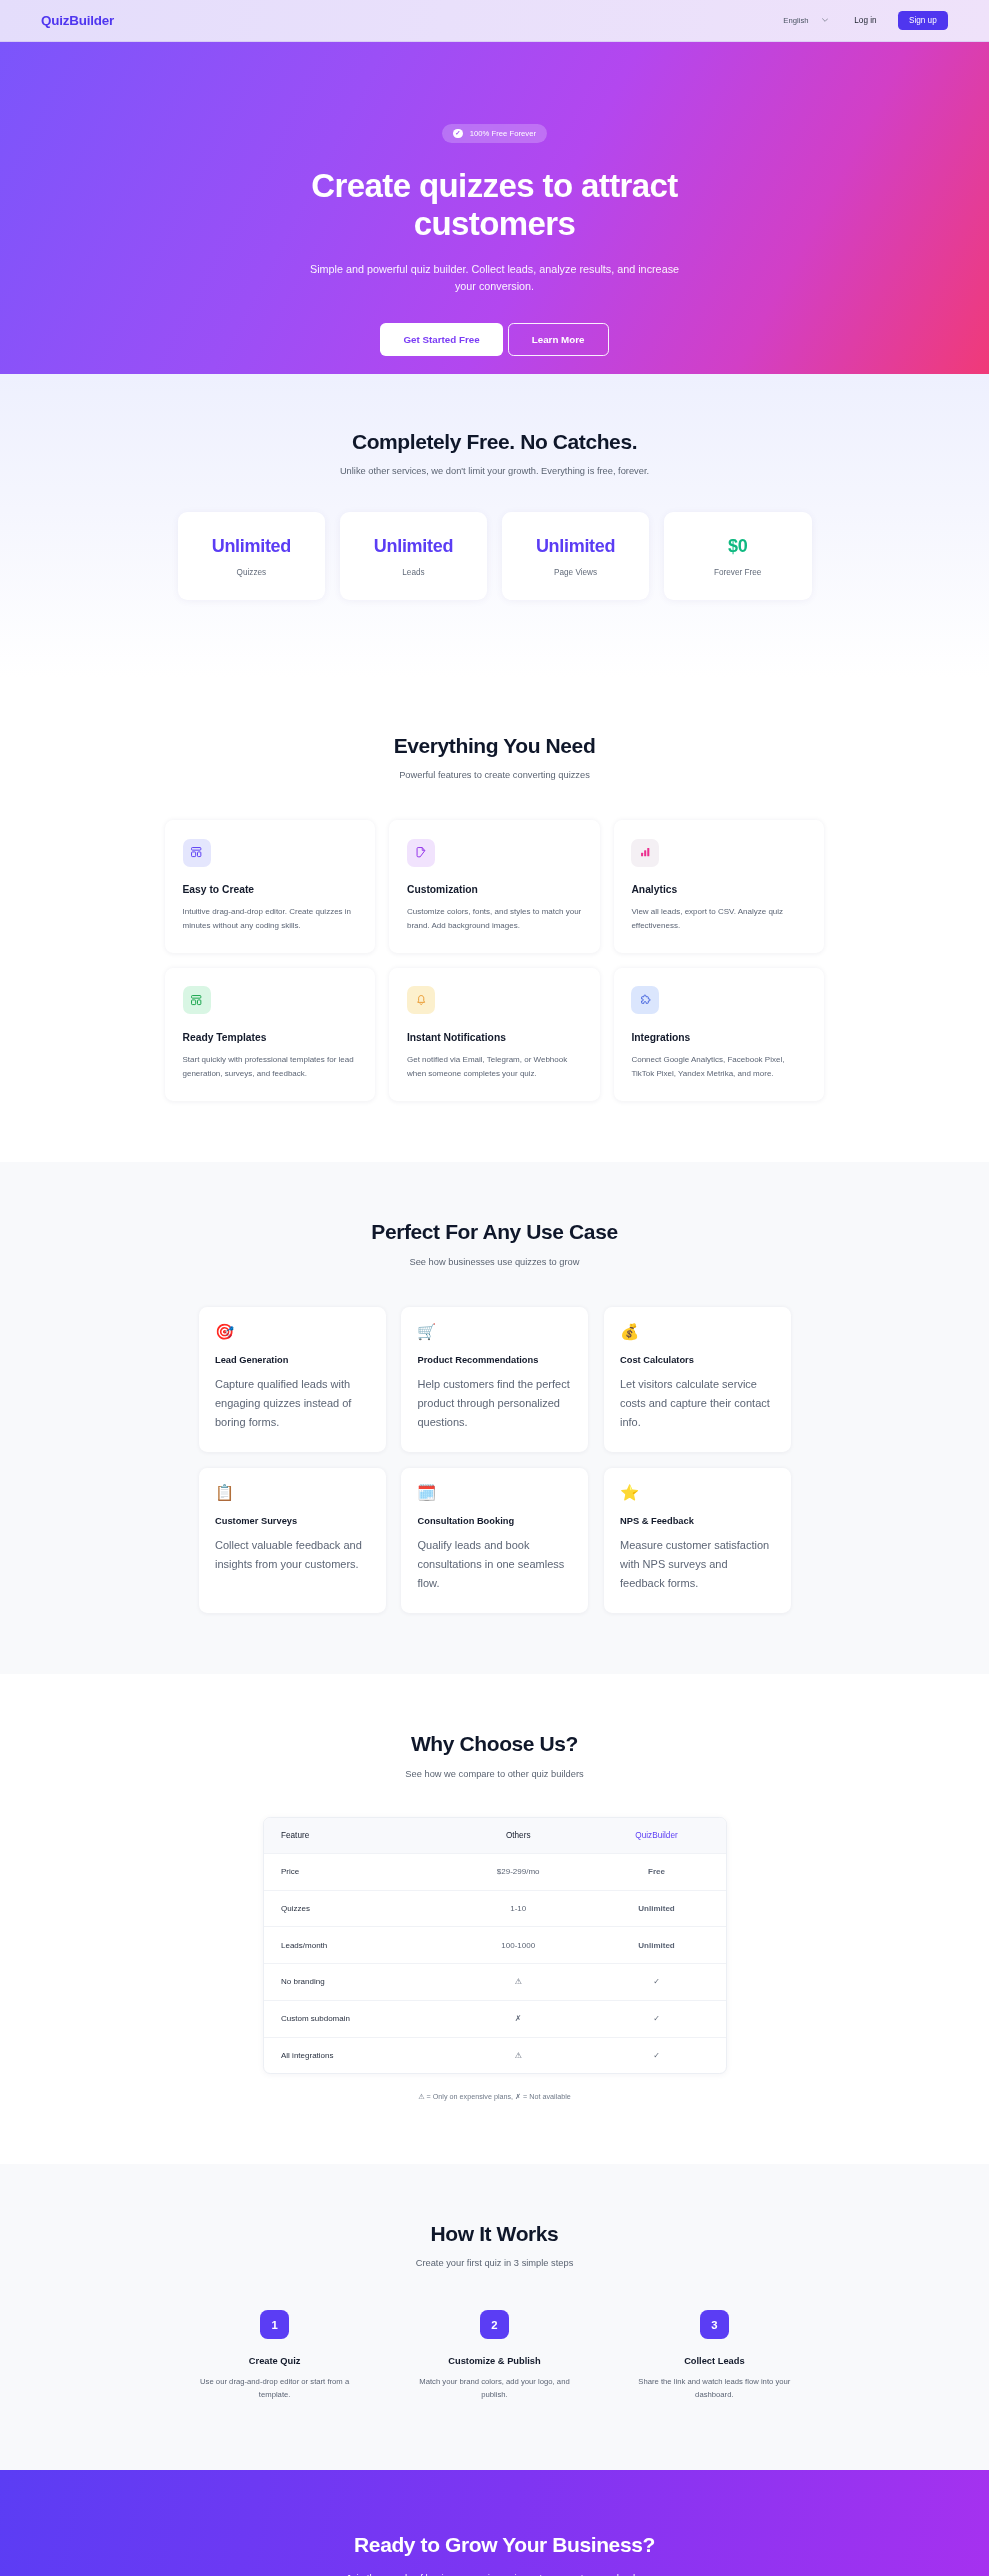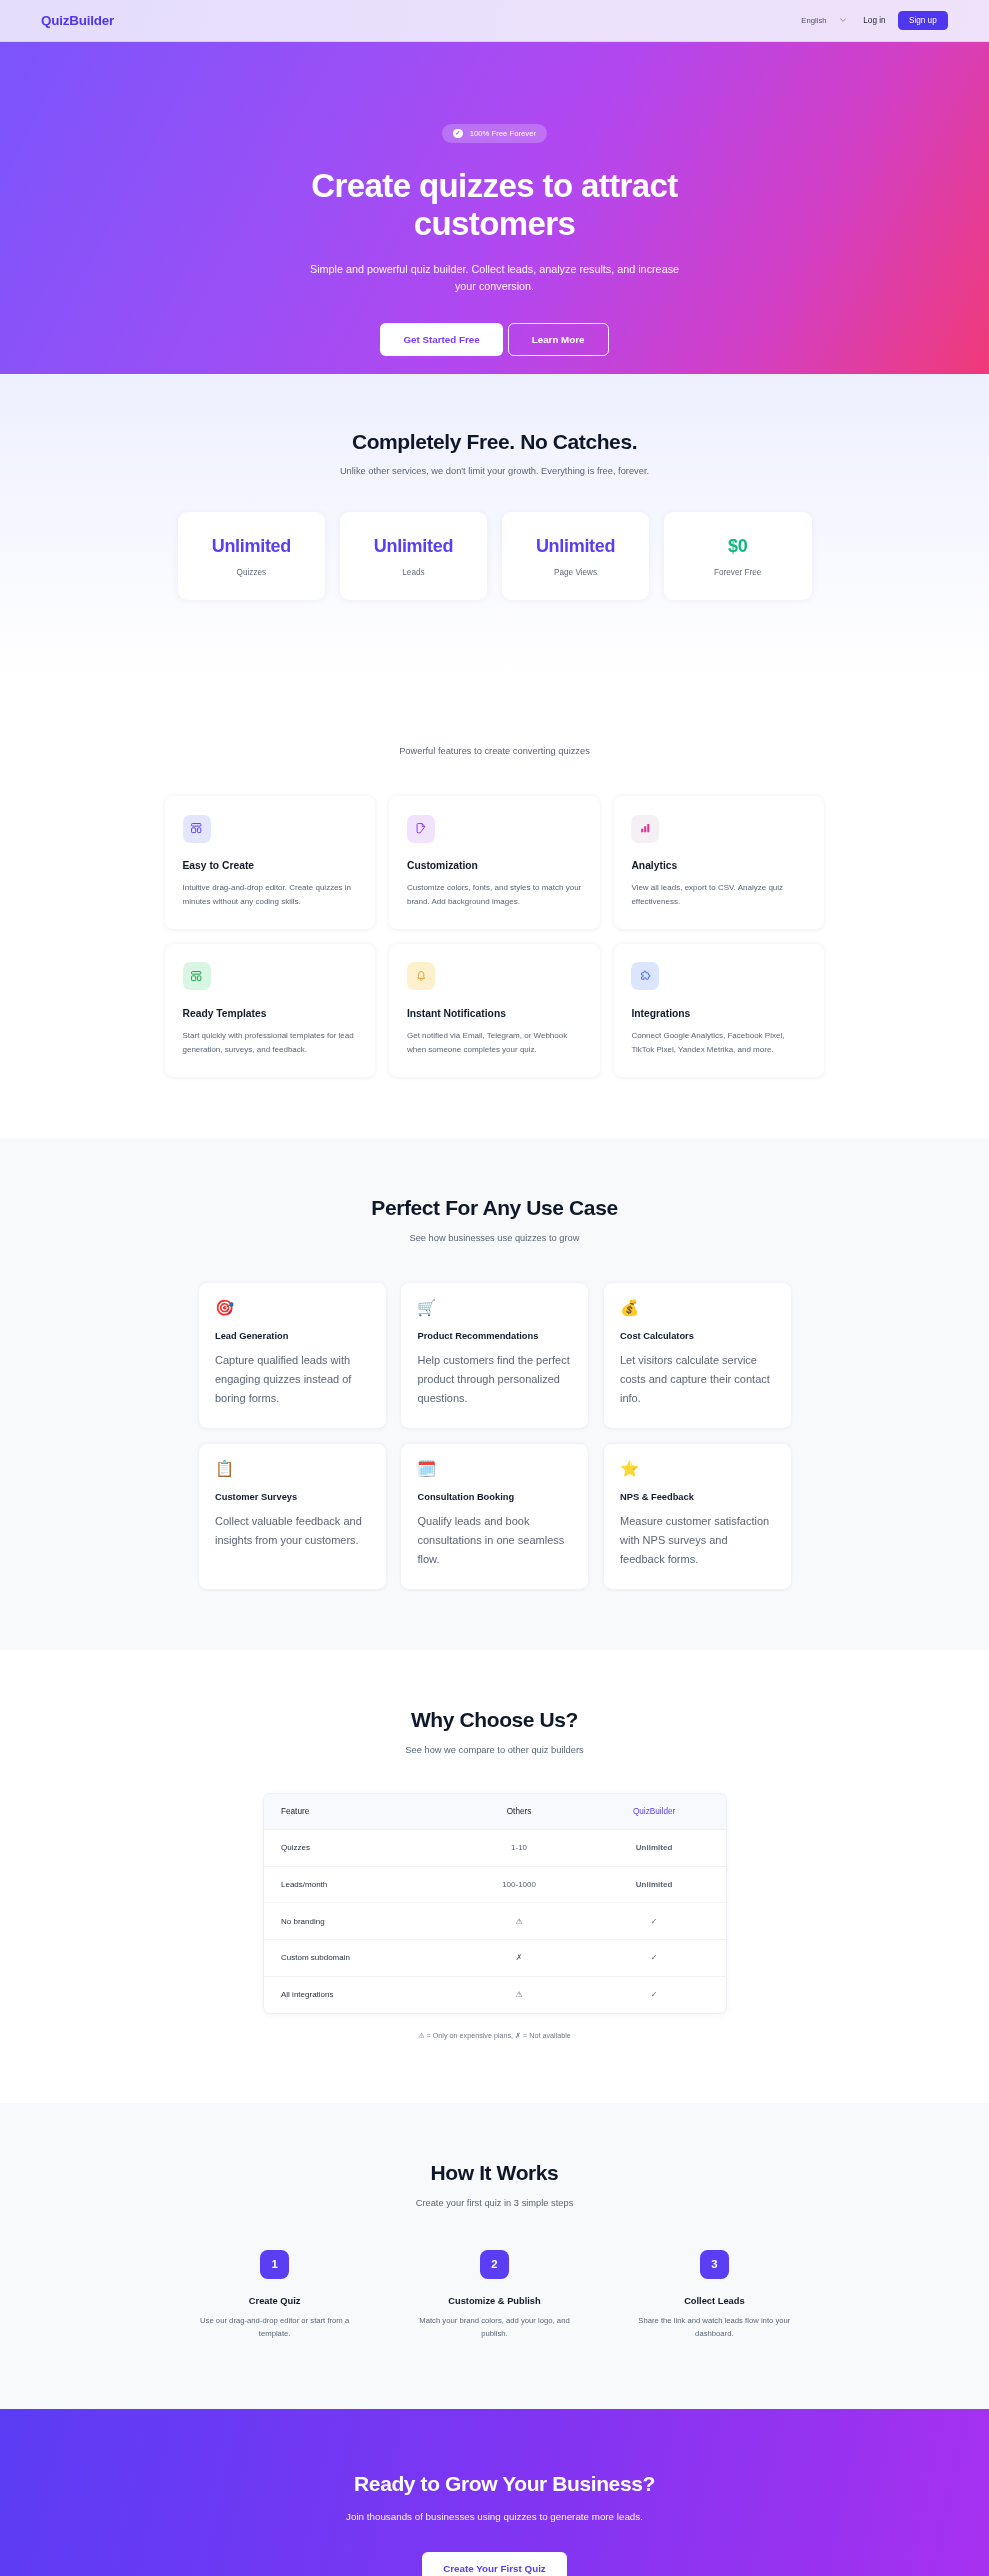--- a/index.html
+++ b/index.html
@@ -20,21 +20,21 @@
     display: flex; align-items: center;
     border-bottom: 0.5px solid rgba(160,130,230,.20);
   }
   .header-inner {
     width: 907px; margin: 0 auto;
     display: flex; align-items: center; justify-content: space-between;
   }
   .brand {
     font-size: 13.4px; font-weight: 700; color: #4f36ef; letter-spacing: -0.2px;
   }
-  .header-right { display: flex; align-items: center; gap: 12px; }
+  .header-right { display: flex; align-items: center; gap: 21px; }
   .lang-select {
     display: flex; align-items: center; gap: 13.4px;
     font-size: 7.7px; color: #4b5563;
     padding: 3.1px 5.2px; border-radius: 3.6px;
     background: transparent;
   }
   .chev { font-size: 6.2px; color: #6b7280; line-height: 1; }
   .login-link { font-size: 8.2px; color: #1f2430; text-decoration: none; }
   .signup-btn {
     background: #4f36ef; color: #fff; border: none;
@@ -273,20 +273,21 @@
         <div class="stat-card">
           <div class="stat-value" style="color: rgb(16, 185, 129);">$0</div>
           <div class="stat-label">Forever Free</div>
         </div>
       </div>
   </section>
 
   <section class="features-section">
     <div class="container">
       <div class="center">
+        <h2 class="section-title">Everything You Need</h2>
         <p class="section-sub">Powerful features to create converting quizzes</p>
       </div>
       <div class="cards-grid-3" id="features-grid">
           <div class="feature-card">
             <div class="icon-tile" style="background: rgb(228, 230, 253);">
               <svg width="12.4" height="12.4" viewBox="0 0 24 24" fill="none">
                 <rect x="3" y="3" width="18" height="5" rx="1.6" stroke="#5b3df4" stroke-width="1.9"></rect>
                 <rect x="3" y="11.5" width="8" height="9" rx="1.6" stroke="#5b3df4" stroke-width="1.9"></rect>
                 <rect x="14.5" y="11.5" width="6.5" height="9" rx="1.6" stroke="#5b3df4" stroke-width="1.9"></rect>
               </svg>
@@ -397,20 +398,25 @@
       <table class="compare">
         <thead>
           <tr>
             <th class="feat">Feature</th>
             <th>Others</th>
             <th class="qb">QuizBuilder</th>
           </tr>
         </thead>
         <tbody id="compare-body">
             <tr>
+              <td class="feat">Price</td>
+              <td>$29-299/mo</td>
+              <td class="qb-val">Free</td>
+            </tr>
+            <tr>
               <td class="feat">Quizzes</td>
               <td>1-10</td>
               <td class="qb-val">Unlimited</td>
             </tr>
             <tr>
               <td class="feat">Leads/month</td>
               <td>100-1000</td>
               <td class="qb-val">Unlimited</td>
             </tr>
             <tr>

